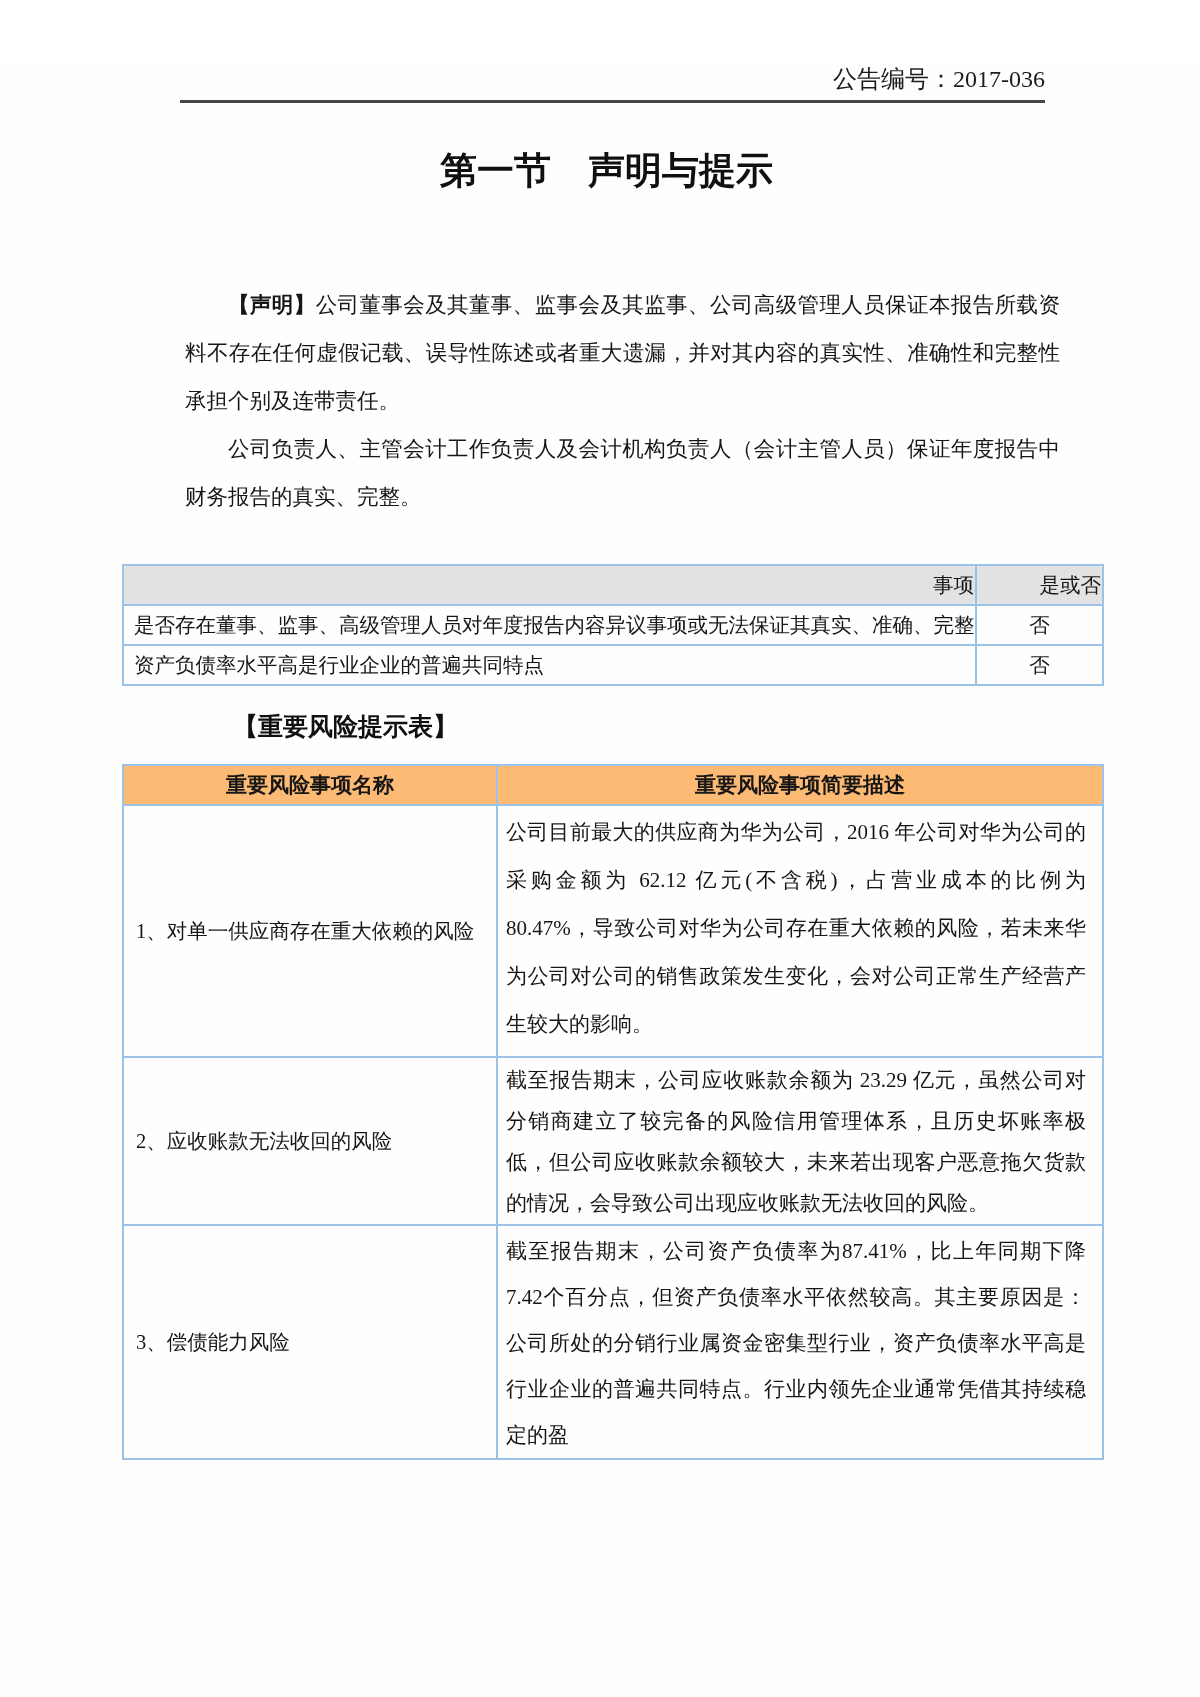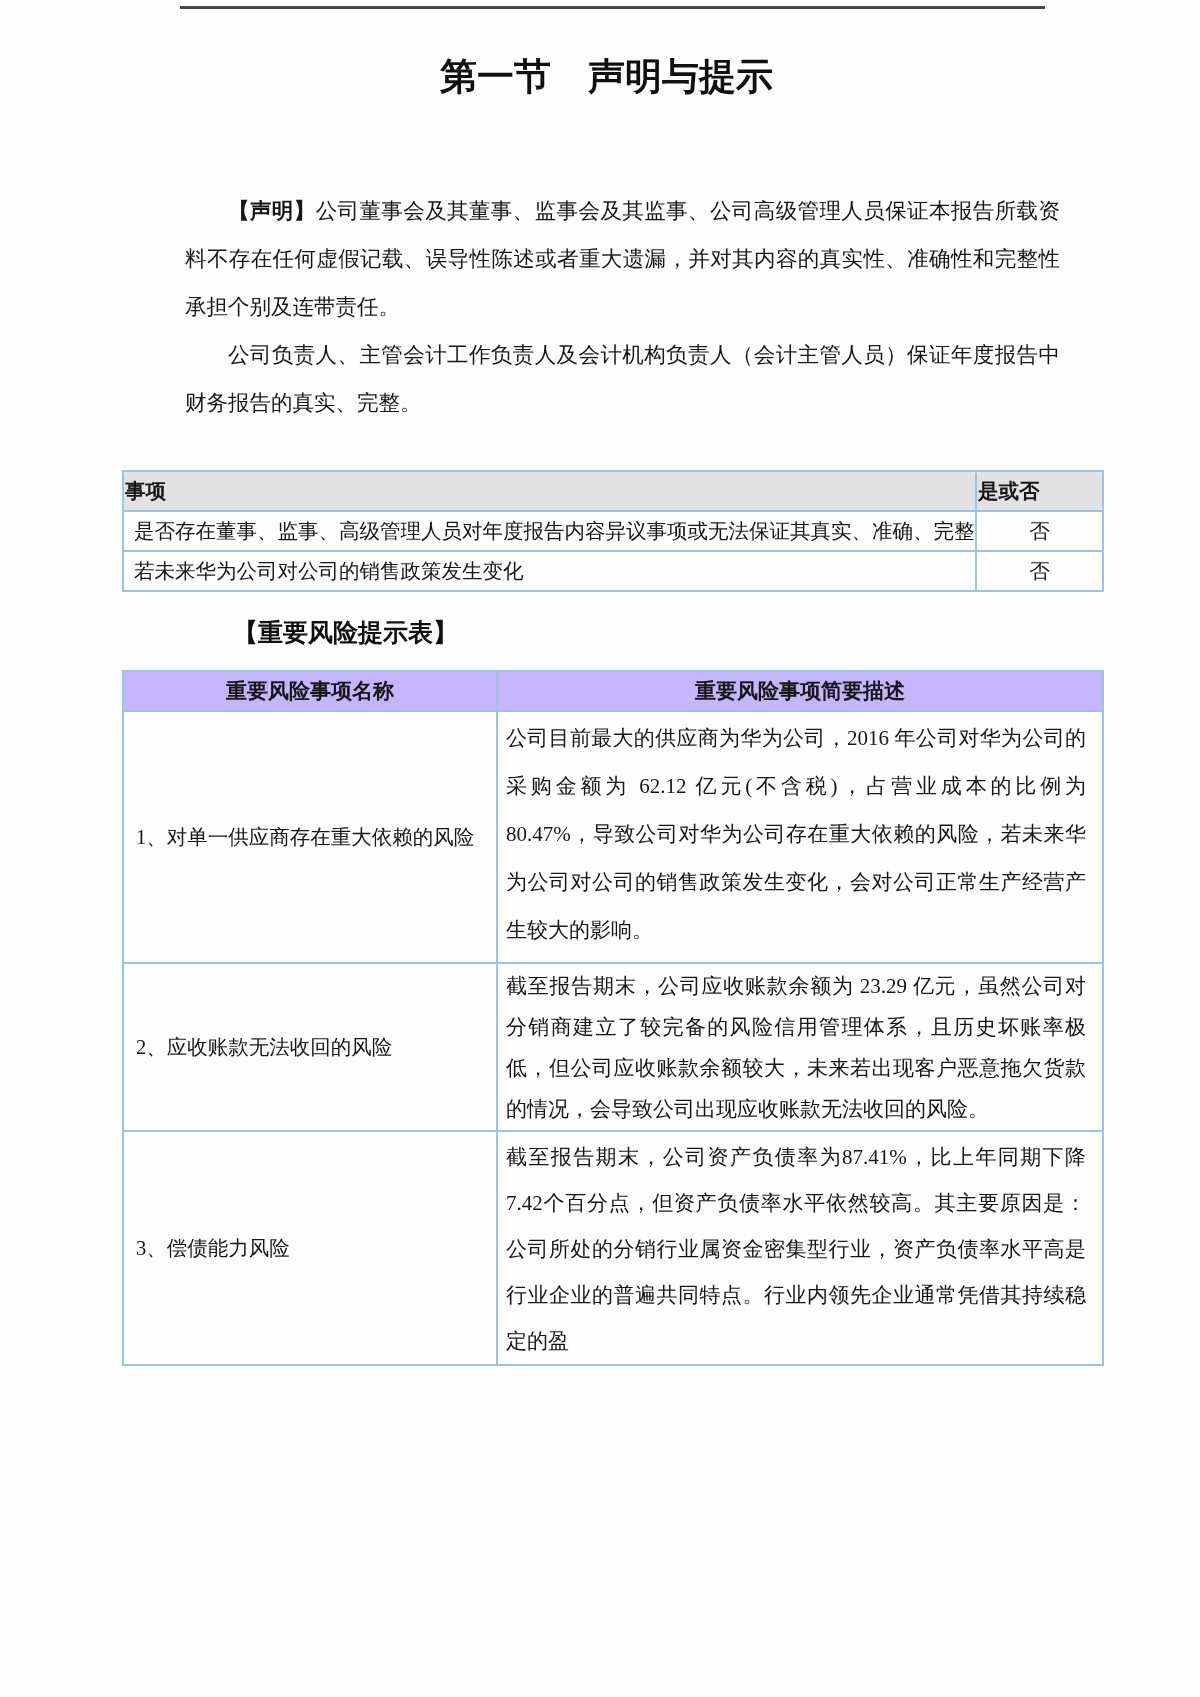--- a/index.html
+++ b/index.html
@@ -37,56 +37,57 @@
   .u{text-decoration:underline;text-underline-offset:7px;}
   table{border-collapse:collapse;table-layout:fixed;}
   .t1{
     margin:43px 0 0 122px;width:980px;
     font-size:20.5px;
     border:2px solid #86aed3;
   }
   .t1 th,.t1 td{border:2px solid #9cc2e5;}
   .t1 th{
     height:36px;background:#e2e2e2;
-    font-weight:bold;text-align:left;border-radius:6px;
+    font-weight:normal;text-align:right;border-radius:6px;
   }
   .t1 td{height:36px;}
   .t1 td.item{text-align:left;padding:0 8px 0 10px;white-space:nowrap;}
   .t1 td.ans{text-align:center;}
   .risk-heading{
     margin:24px 2px 0 233px;
     font-size:25px;line-height:33px;font-weight:bold;color:#101010;
   }
   .t2{
     margin:21px 0 0 122px;width:980px;
     font-size:21px;
     border:2px solid #86aed3;
   }
   .t2 th,.t2 td{border:2px solid #9cc2e5;}
   .t2 th{
-    height:36px;background:#c4b5fd;
+    height:36px;background:#fdba74;
     font-weight:bold;text-align:center;
   }
   .t2 td.name{
     vertical-align:middle;text-align:left;
     padding:0 6px 0 12px;font-size:20.5px;white-space:nowrap;margin-top:34px;
   }
   .t2 td.desc{
     vertical-align:top;text-align:justify;
     padding:2px 16px 0 8px;
   }
   .t2 tr.r1 td.desc{line-height:48px;height:248px;}
   .t2 tr.r2 td.desc{line-height:41px;height:163px;}
   .t2 tr.r3 td.desc{line-height:46px;height:184px;}
 </style>
 </head>
 <body>
 
 <div class="page">
 
+  <div class="ann-no">公告编号：2017-036</div>
 
   <div class="header-rule"></div>
 
   <h1 class="title">第一节　声明与提示</h1>
 
   <div class="paragraphs">
     <p><span class="b">【声明】</span><span>公司董事会及其董事、监事会及其监事、公司高级管理人员保证本报告所载资料不存在任何虚假记载、误导性陈述或者重大遗漏，并对其内容的真实性、准确性和完整性承担个别及连带责任。</span></p>
     <p><span>公司负责人、主管会计工作负责人及会计机构负责人（会计主管人员）保证年度报告中财务报告的真实、完整。</span></p>
   </div>
 
@@ -100,21 +101,21 @@
         <th>事项</th>
         <th>是或否</th>
       </tr>
     </thead>
     <tbody>
       <tr>
         <td class="item">是否存在董事、监事、高级管理人员对年度报告内容异议事项或无法保证其真实、准确、完整</td>
         <td class="ans">否</td>
       </tr>
       <tr>
-        <td class="item">若未来华为公司对公司的销售政策发生变化</td>
+        <td class="item">资产负债率水平高是行业企业的普遍共同特点</td>
         <td class="ans">否</td>
       </tr>
     </tbody>
   </table>
 
   <div class="risk-heading">【重要风险提示表】</div>
 
   <table class="t2">
     <colgroup>
         <col style="width:374px">

